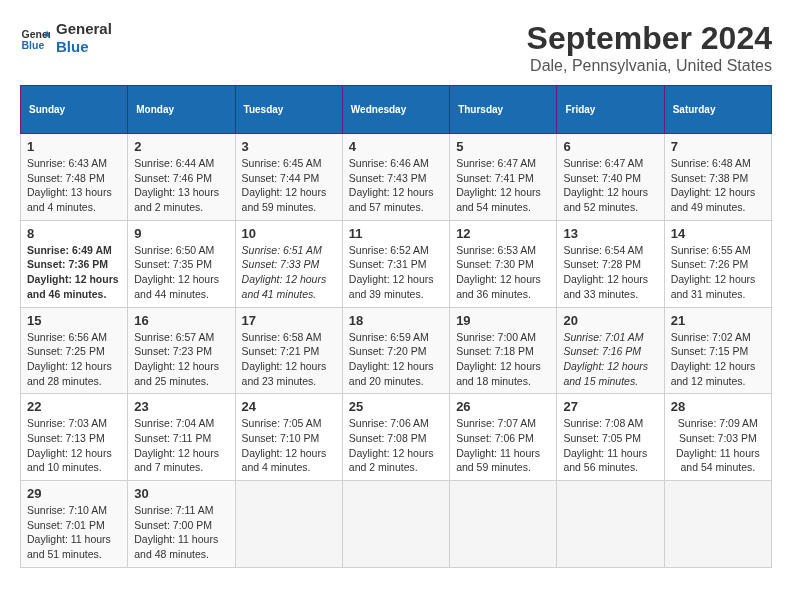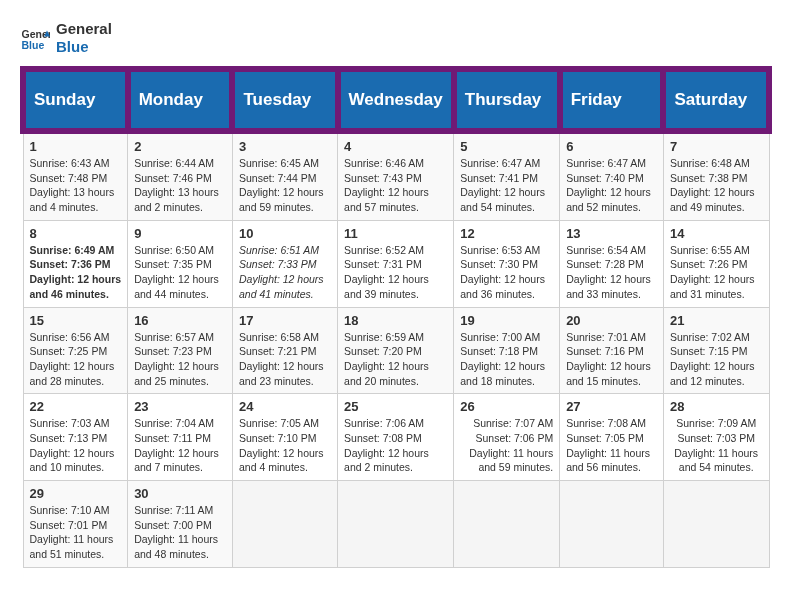--- a/index.html
+++ b/index.html
@@ -40,23 +40,23 @@
     table {
       width: 100%;
       border-collapse: collapse;
       font-size: 11px;
     }
     thead tr th {
       background-color: #1a6bb0;
       color: #fff;
       padding: 18px 8px;
       text-align: left;
-      font-size: 17px;
+      font-size: 10px;
       font-weight: bold;
-      border: 6px solid #701a75;
+      border: 1px solid #701a75;
     }
     tbody tr td {
       border: 1px solid #d0d0d0;
       padding: 5px 6px;
       vertical-align: top;
       color: #333;
       background: #fff;
       width: 14.28%;
     }
     tbody tr:nth-child(odd) td {
@@ -86,20 +86,22 @@
       <text x="2" y="20" font-size="14" font-weight="bold" fill="#333">General</text>
       <text x="2" y="34" font-size="14" font-weight="bold" fill="#1a6bb0">Blue</text>
       <polygon points="36,10 40,18 32,18" fill="#1a6bb0"></polygon>
     </svg>
     <div>
       <div style="font-size:15px;font-weight:bold;color:#333;line-height:1.2;">General</div>
       <div style="font-size:15px;font-weight:bold;color:#1a6bb0;line-height:1.2;">Blue</div>
     </div>
   </div>
   <div class="title-area">
+    <div class="main-title">September 2024</div>
+    <div class="subtitle">Dale, Pennsylvania, United States</div>
   </div>
 </div>
 
 <table>
   <thead>
     <tr>
     <th>Sunday</th>
         <th>Monday</th>
         <th>Tuesday</th>
         <th>Wednesday</th>
@@ -242,21 +244,21 @@
         </td>
         <td>
           <span class="day-num">19</span>
           <div class="day-info" style="white-space: pre-line;">Sunrise: 7:00 AM
 Sunset: 7:18 PM
 Daylight: 12 hours
 and 18 minutes.</div>
         </td>
         <td>
           <span class="day-num">20</span>
-          <div class="day-info" style="white-space: pre-line;">Sunrise: 7:01 AM
+          <div class="day-info" style="white-space: pre-line; font-style: italic;">Sunrise: 7:01 AM
 Sunset: 7:16 PM
 Daylight: 12 hours
 and 15 minutes.</div>
         </td>
         <td>
           <span class="day-num">21</span>
           <div class="day-info" style="white-space: pre-line;">Sunrise: 7:02 AM
 Sunset: 7:15 PM
 Daylight: 12 hours
 and 12 minutes.</div>
@@ -286,21 +288,21 @@
         </td>
         <td>
           <span class="day-num">25</span>
           <div class="day-info" style="white-space: pre-line;">Sunrise: 7:06 AM
 Sunset: 7:08 PM
 Daylight: 12 hours
 and 2 minutes.</div>
         </td>
         <td>
           <span class="day-num">26</span>
-          <div class="day-info" style="white-space: pre-line; text-align: right;">Sunrise: 7:07 AM
+          <div class="day-info" style="white-space: pre-line;">Sunrise: 7:07 AM
 Sunset: 7:06 PM
 Daylight: 11 hours
 and 59 minutes.</div>
         </td>
         <td>
           <span class="day-num">27</span>
           <div class="day-info" style="white-space: pre-line;">Sunrise: 7:08 AM
 Sunset: 7:05 PM
 Daylight: 11 hours
 and 56 minutes.</div>

